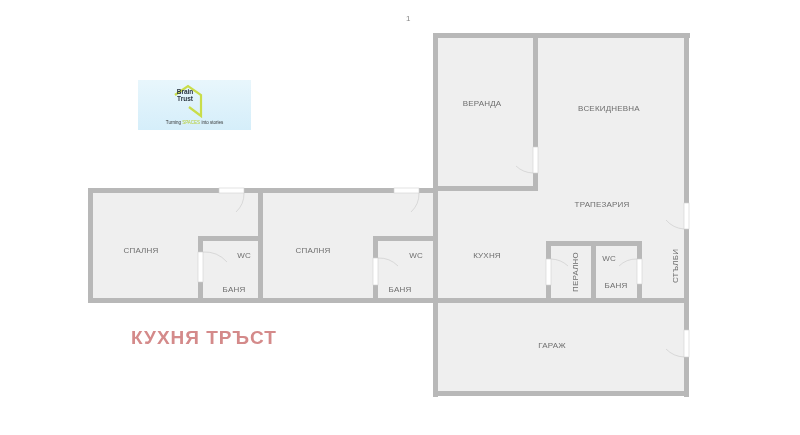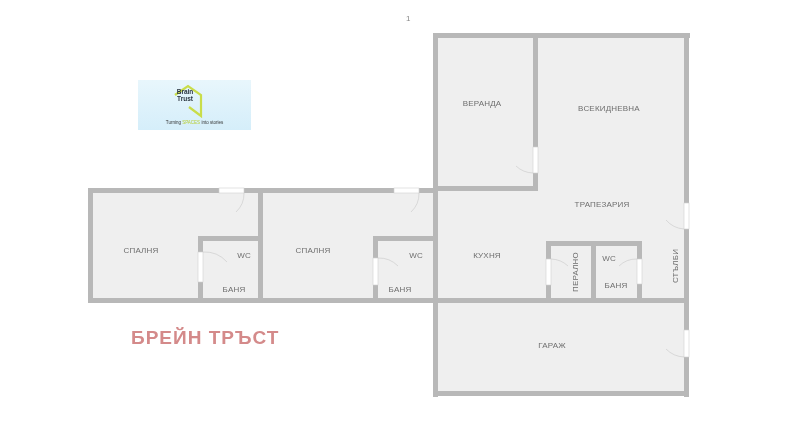--- a/index.html
+++ b/index.html
@@ -108,13 +108,13 @@
   <text class="label" x="678" y="266" text-anchor="middle" transform="rotate(-90 678 266)">СТЪЛБИ</text>
   <text class="label" x="552" y="348" text-anchor="middle">ГАРАЖ</text>
   <text class="label" x="141" y="253" text-anchor="middle">СПАЛНЯ</text>
   <text class="label" x="244" y="258" text-anchor="middle">WC</text>
   <text class="label" x="234" y="292" text-anchor="middle">БАНЯ</text>
   <text class="label" x="313" y="253" text-anchor="middle">СПАЛНЯ</text>
   <text class="label" x="416" y="258" text-anchor="middle">WC</text>
   <text class="label" x="400" y="292" text-anchor="middle">БАНЯ</text>
 </svg>
 
-<div class="watermark">БРЕЙН ТРЪСТ</div>
+<div class="watermark">КУХНЯ ТРЪСТ</div>
 
 </body></html>

